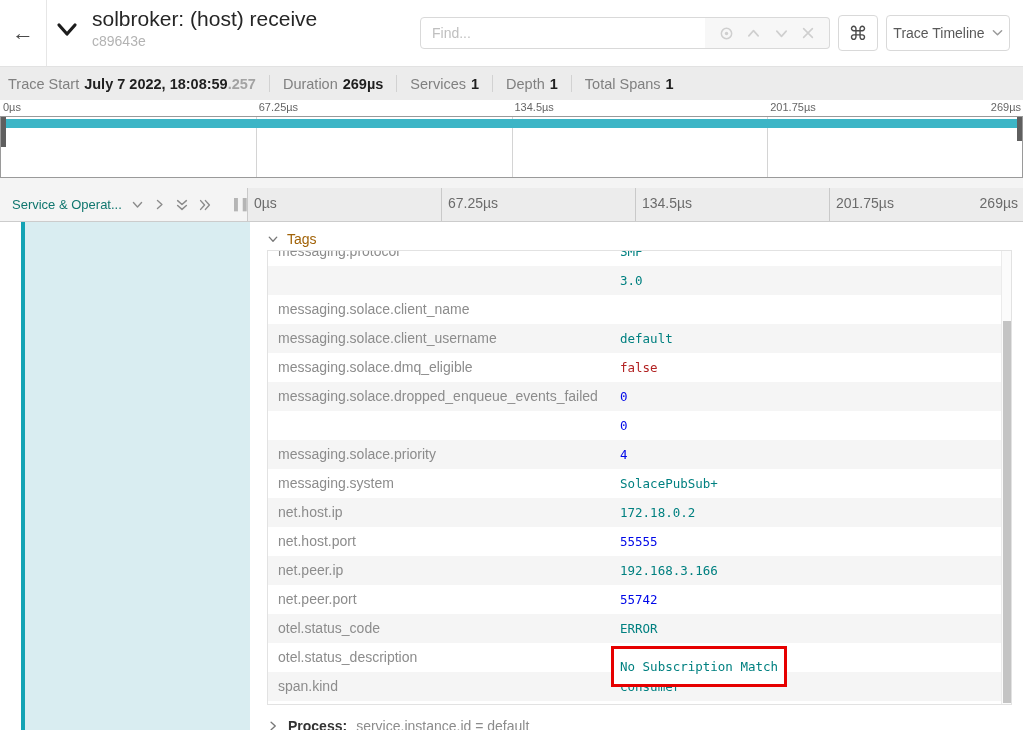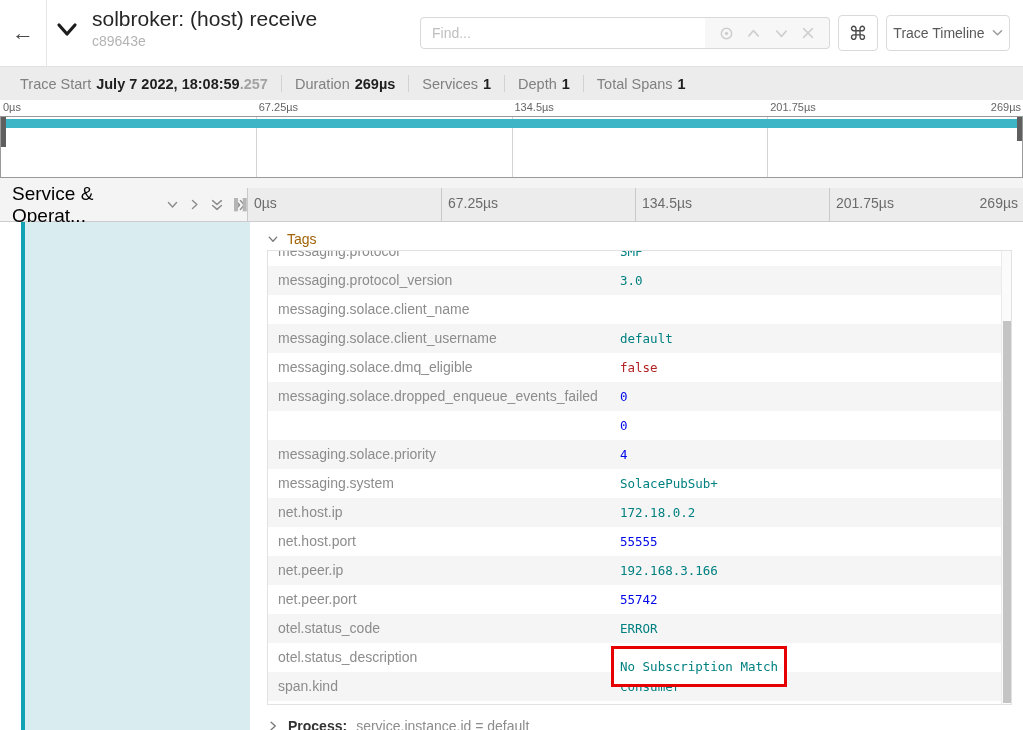--- a/index.html
+++ b/index.html
@@ -26,21 +26,21 @@
   .kbd-btn { position:absolute; left:838px; top:15px; width:40px; height:36px;
     border:1px solid #d9d9d9; border-radius:4px; background:#fff; display:flex;
     align-items:center; justify-content:center; font-size:19px; color:#4a4a4a; cursor:pointer; }
   .view-btn { position:absolute; left:886px; top:15px; width:124px; height:36px;
     border:1px solid #d9d9d9; border-radius:4px; background:#fff; display:flex;
     align-items:center; justify-content:center; gap:7px; font-size:14px; color:#595959; cursor:pointer; }
 
   
   .summary-bar { position:absolute; top:66px; left:0; width:1023px; height:34px;
     background:#ececec; border-top:1px solid #e2e2e2; display:flex; align-items:center;
-    padding-left:20px; font-size:14.5px; white-space:nowrap; }
+    padding-left:8px; font-size:14.5px; white-space:nowrap; }
   .sum-label { color:#808080; margin-right:5px; }
   .sum-value { color:#1f1f1f; font-weight:bold; }
   .sum-suffix { color:#a3a3a3; font-weight:bold; }
   .summary-divider { width:1px; height:17px; background:#d2d2d2; margin:0 13px; }
 
   
   .mm-labels { position:absolute; top:101px; left:0; width:1023px; height:15px;
     font-size:11px; color:#666; }
   .mm-label { position:absolute; top:0; padding-left:3px; }
   .mm-label.right { right:2px; padding-left:0; }
@@ -51,21 +51,21 @@
   .mm-scrub { position:absolute; width:5px; background:#5f5f5f; cursor:ew-resize; }
   .mm-scrub.left { left:0; top:0; height:30px; }
   .mm-scrub.right { right:0; top:0; height:24px; }
   .band { position:absolute; top:178px; left:0; width:1023px; height:10px; background:#f4f4f4; }
 
   
   .cols-header { position:absolute; top:188px; left:0; width:1023px; height:34px;
     background:#f4f4f4; border-bottom:1px solid #cccccc; }
   .left-head { position:absolute; left:0; top:0; width:247px; height:33px;
     display:flex; align-items:center; padding-left:12px; gap:9px; }
-  .left-head-title { font-size:19px; color:#000000; }
+  .left-head-title { font-size:13px; color:#0f766e; }
   .head-ico { display:flex; align-items:center; color:#8c8c8c; cursor:pointer; }
   .col-resizer { position:absolute; left:234px; top:10px; color:#b5b5b5; font-size:11px;
     letter-spacing:1px; cursor:col-resize; }
   .ruler { position:absolute; left:247px; top:0; right:0; height:33px; background:#ececec; }
   .ruler-col { position:absolute; top:0; height:100%; border-left:1px solid #c9c9c9;
     font-size:14px; color:#6b6b6b; padding:7px 0 0 6px; }
   .ruler-last { position:absolute; right:5px; top:7px; font-size:14px; color:#6b6b6b; }
 
   
   .content { position:absolute; top:222px; left:0; width:1023px; height:508px; background:#fff; }
@@ -237,21 +237,20 @@
     </div>
 
     <div class="tags-table">
       <div class="rows-clip">
         <div class="rows">
             <div class="tag-row">
               <span class="tag-key">messaging.protocol</span>
               <span class="tag-val t-string">SMF</span>
             </div>
             <div class="tag-row">
-              <span class="tag-key">messaging.protocol_version</span>
               <span class="tag-val t-string">3.0</span>
             </div>
             <div class="tag-row">
               <span class="tag-key">messaging.solace.client_name</span>
             </div>
             <div class="tag-row">
               <span class="tag-key">messaging.solace.client_username</span>
               <span class="tag-val t-string">default</span>
             </div>
             <div class="tag-row">

